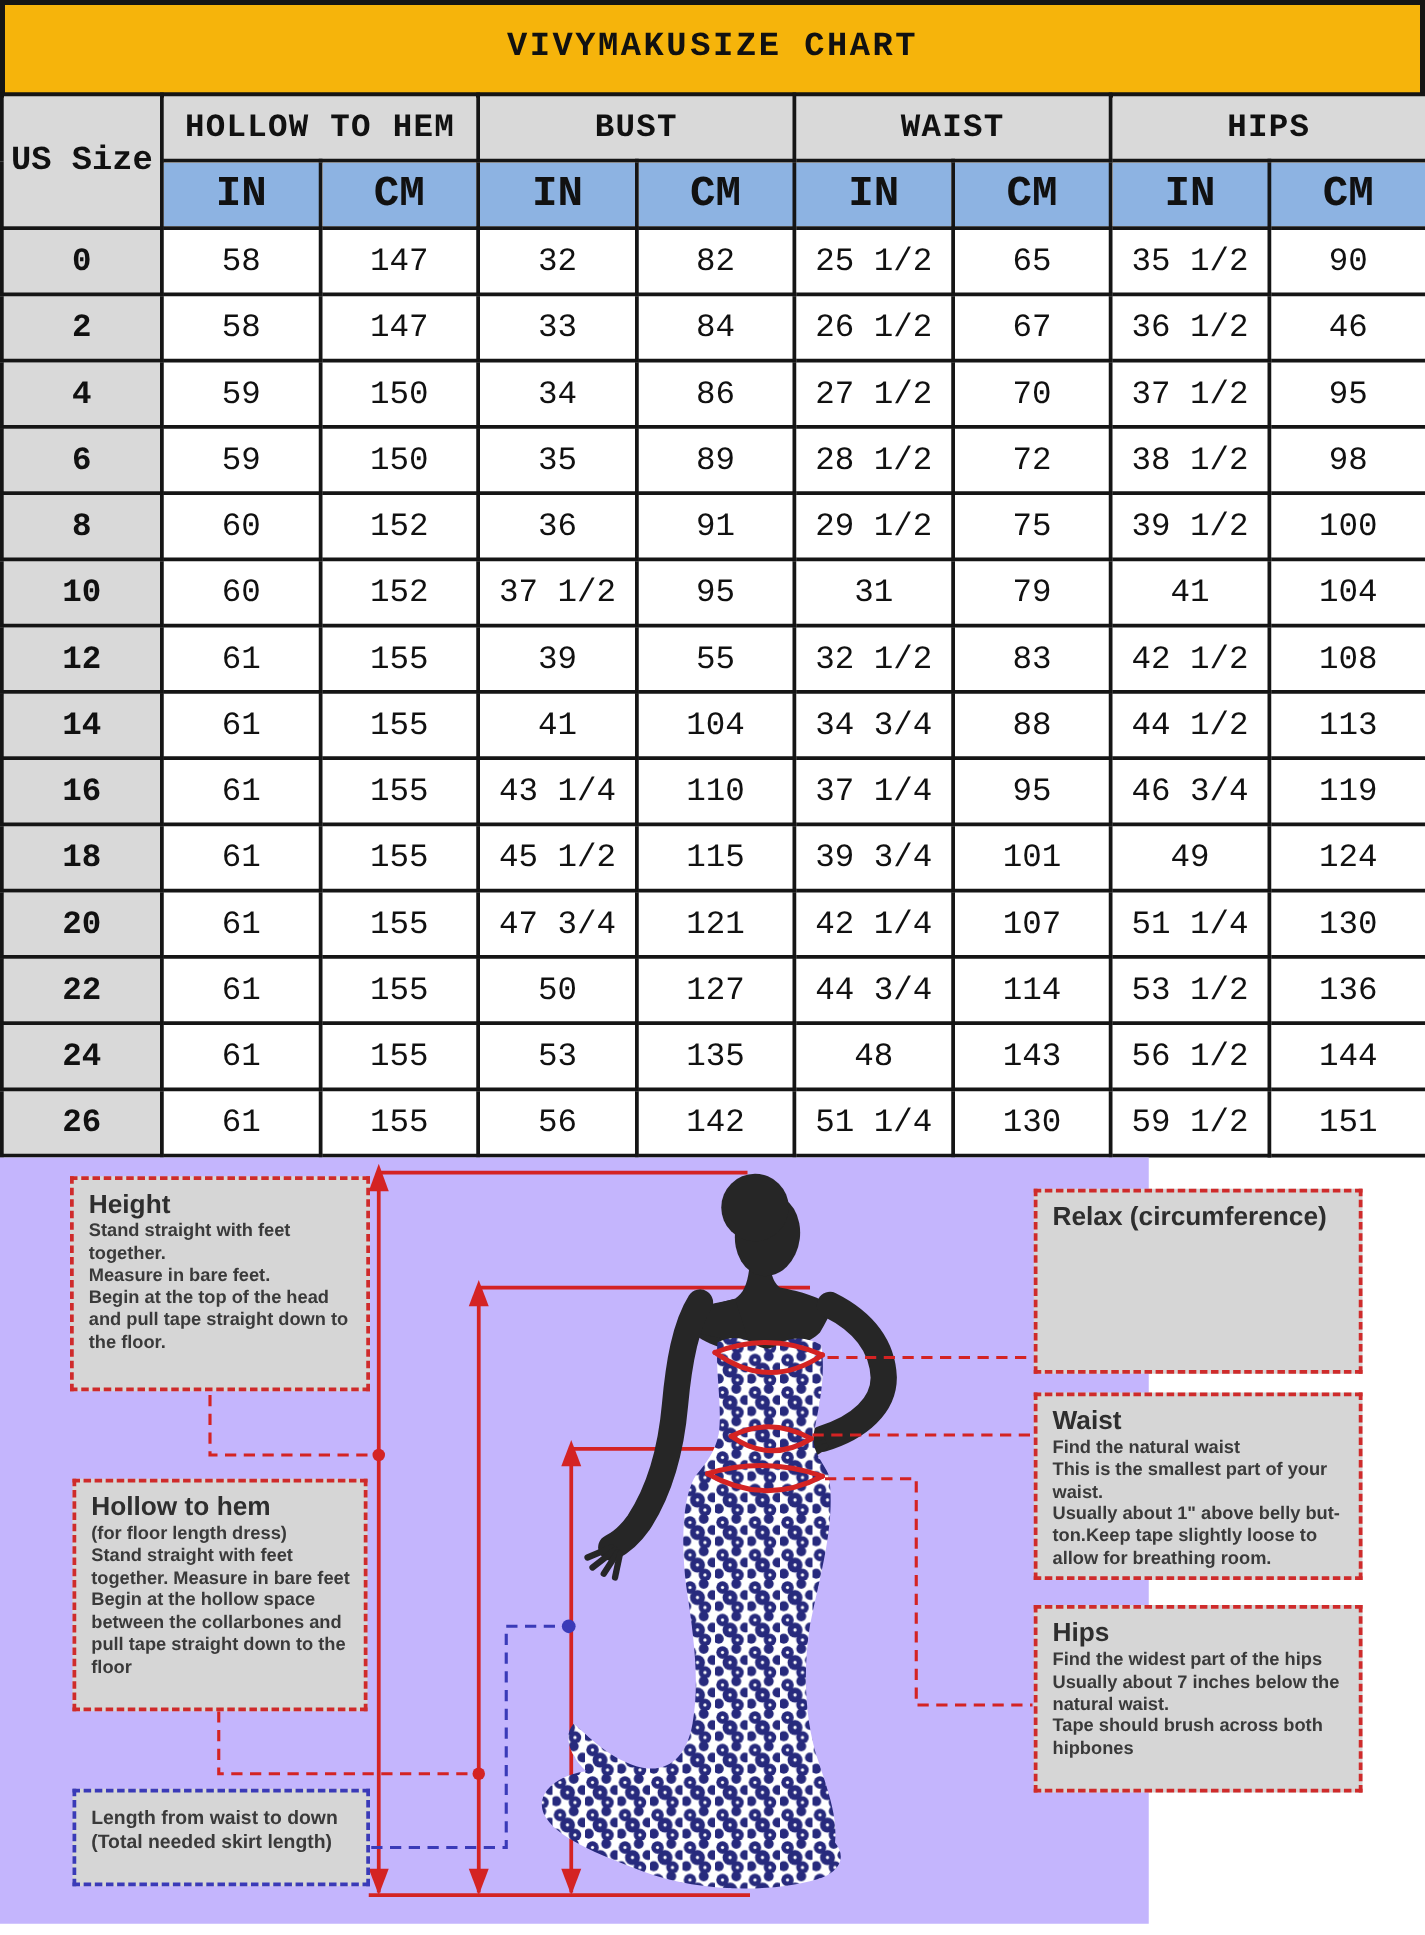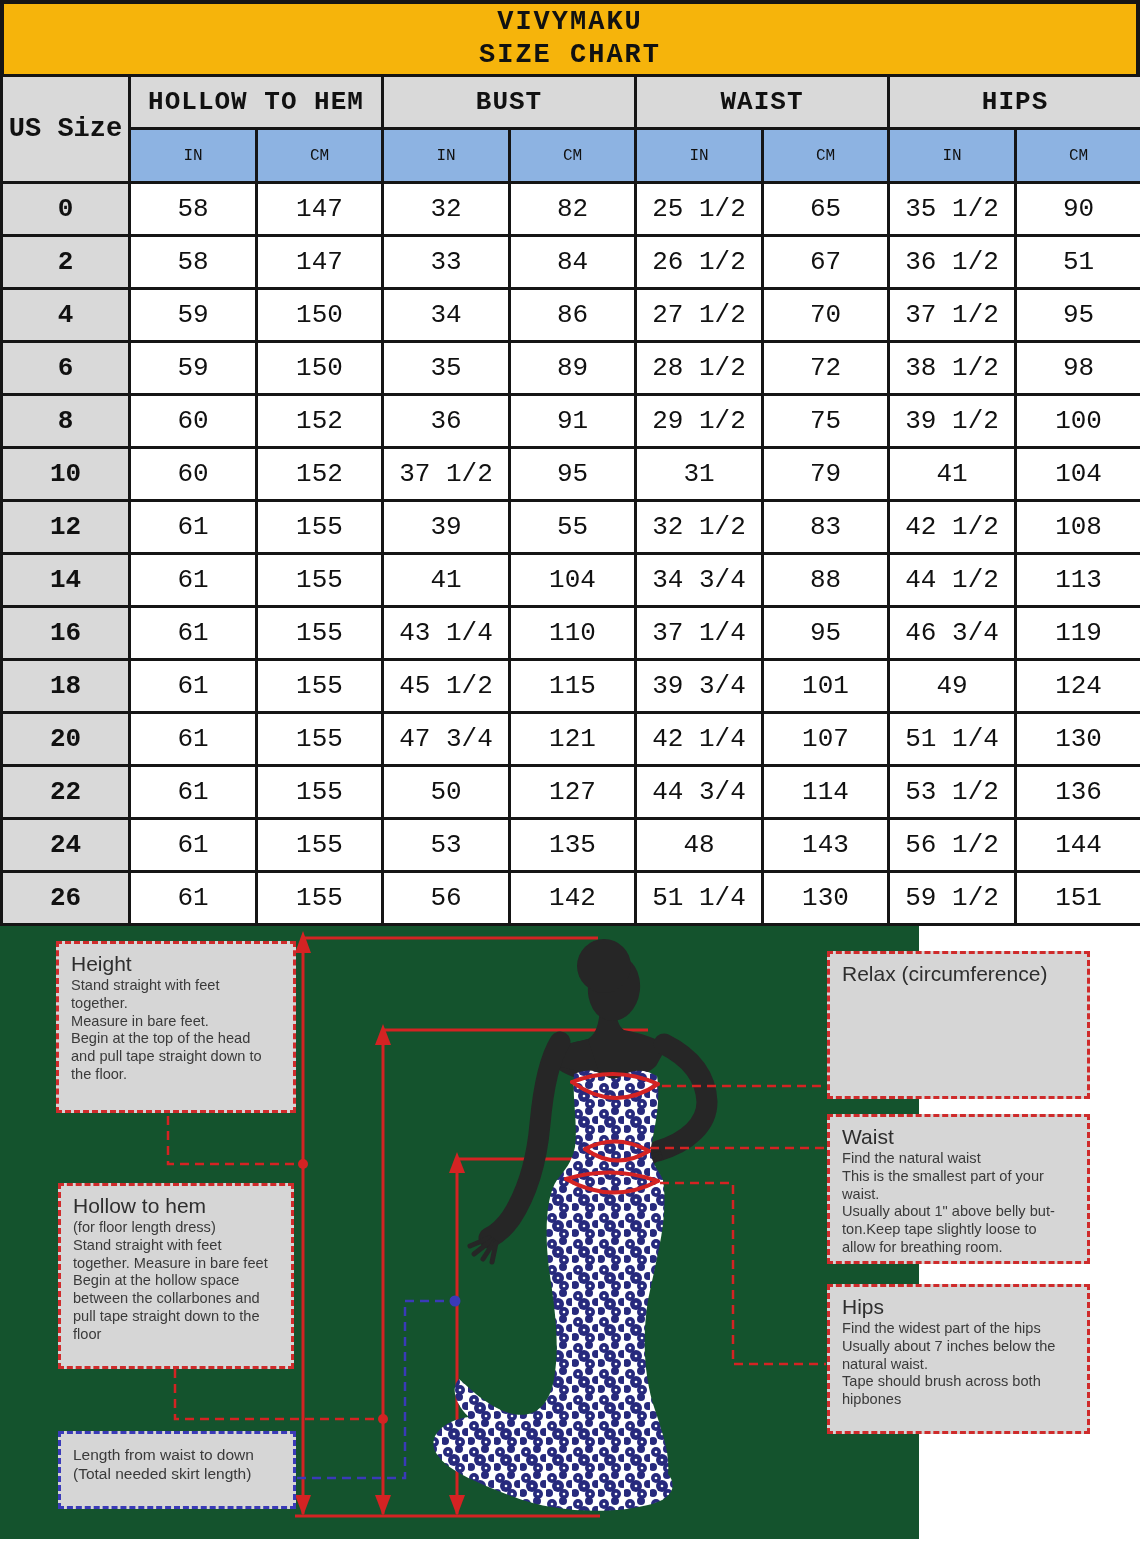--- a/index.html
+++ b/index.html
@@ -4,33 +4,33 @@
 <style>
   :root{
     --banner_yellow:#f6b40b; --header_gray:#d9d9d9; --unit_blue:#8db3e2;
     --border_black:#151515; --measure_red:#d42323; --dashed_blue:#3a3ab8;
     --dress_navy:#272a7d; --silhouette:#262626; --box_gray:#d6d6d6; --box_text:#3a3a3a;
   }
   *{margin:0;padding:0;box-sizing:border-box;}
   body{width:1140px;height:1548px;background:#fff;font-family:"Liberation Sans",sans-serif;position:relative;overflow:hidden;}
   
   .banner{width:1140px;height:78px;background:var(--banner_yellow);border:4px solid var(--border_black);
-    display:flex;flex-direction:column;align-items:center;justify-content:center;gap:1px;}
+    display:flex;flex-direction:row;align-items:center;justify-content:center;gap:1px;}
   .banner .line{font-family:"Liberation Mono","DejaVu Sans Mono",monospace;font-weight:bold;font-size:27px;letter-spacing:2px;color:#111;line-height:1.15;}
   
   table.size-table{width:1140px;border-collapse:collapse;table-layout:fixed;margin-top:-4px;
     font-family:"Liberation Mono","DejaVu Sans Mono",monospace;color:#111;}
   table.size-table th,table.size-table td{border:3px solid var(--border_black);text-align:center;vertical-align:middle;overflow:hidden;}
   table.size-table .corner{background:var(--header_gray);font-weight:bold;font-size:27px;width:128px;}
   table.size-table .group{background:var(--header_gray);font-weight:bold;font-size:26px;height:53px;letter-spacing:1px;}
-  table.size-table .unit{background:var(--unit_blue);font-weight:normal;font-size:16px;height:54px;}
+  table.size-table .unit{background:var(--unit_blue);font-weight:bold;font-size:34px;height:54px;}
   table.size-table td{font-size:26px;font-weight:normal;height:53px;background:#fff;white-space:nowrap;}
   table.size-table th.size-cell{background:var(--header_gray);font-weight:bold;font-size:26px;height:53px;}
   
-  .diagram{position:relative;width:919px;height:613px;background:#14532d;}
+  .diagram{position:relative;width:919px;height:613px;background:#c4b5fd;font-weight:bold;}
   .diagram svg{position:absolute;left:0;top:0;}
   .note{position:absolute;background:var(--box_gray);color:var(--box_text);padding:8px 10px 6px 12px;z-index:2;}
   .note.red{border:3px dashed #cf2b2b;}
   .note.blue{border:3px dashed var(--dashed_blue);}
   .note .title{font-size:21px;color:#2e2e2e;margin-bottom:1px;}
   .note .body{font-size:14.6px;line-height:1.22;}
   .sil{fill:var(--silhouette);}
   .arm{stroke:var(--silhouette);stroke-width:21;fill:none;stroke-linecap:round;}
   .finger{stroke:var(--silhouette);stroke-width:5;fill:none;stroke-linecap:round;}
   .rl{stroke:var(--measure_red);stroke-width:3;fill:none;}
@@ -93,21 +93,21 @@
       </tr>
       <tr>
         <th class="size-cell">2</th>
         <td>58</td>
         <td>147</td>
         <td>33</td>
         <td>84</td>
         <td>26 1/2</td>
         <td>67</td>
         <td>36 1/2</td>
-        <td>51</td>
+        <td>46</td>
       </tr>
       <tr>
         <th class="size-cell">4</th>
         <td>59</td>
         <td>150</td>
         <td>34</td>
         <td>86</td>
         <td>27 1/2</td>
         <td>70</td>
         <td>37 1/2</td>

